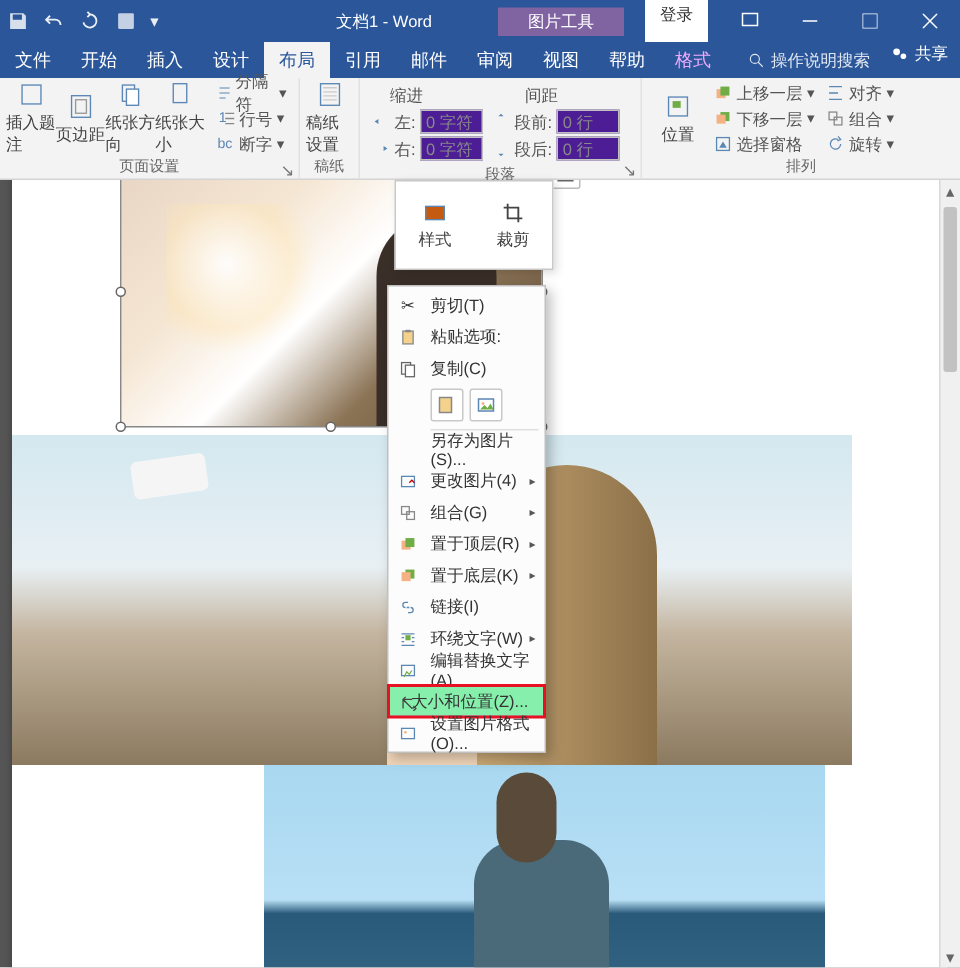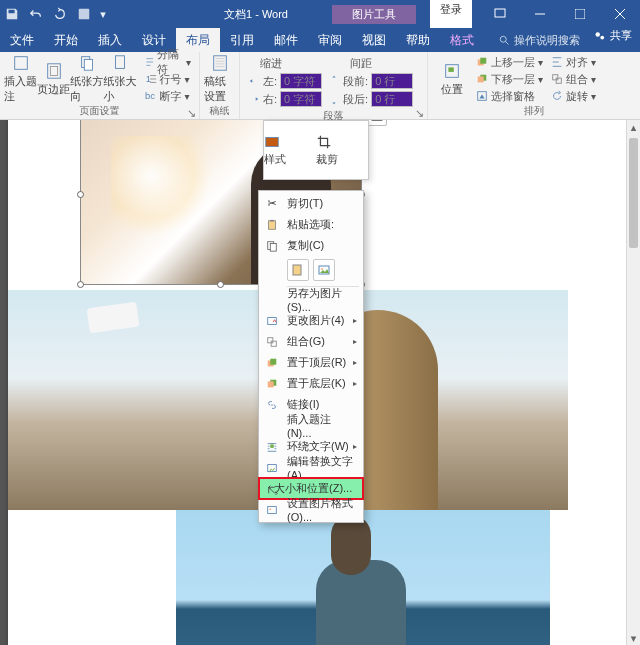--- a/index.html
+++ b/index.html
@@ -40,21 +40,21 @@
 .img1 .h7{left:-4px;top:50%;margin-top:-4px}.img1 .h8{right:-4px;top:50%;margin-top:-4px}
 .layout-opt{position:absolute;right:-26px;top:0;width:20px;height:20px;background:#fff;border:1px solid #bbb;border-radius:2px}
 .img2{position:absolute;left:0;top:185px;width:560px;height:220px;background:linear-gradient(180deg,#d4e8f0 0%,#e8f0f4 40%,#c4b5a0 60%,#8b7a5f 100%);overflow:hidden}
 .img2::before{content:"";position:absolute;left:250px;top:20px;width:140px;height:200px;background:#f0d5b8;border-radius:50px 50px 0 0}
 .img2::after{content:"";position:absolute;left:80px;top:15px;width:50px;height:25px;background:#f5f5f5;border-radius:4px;transform:rotate(-8deg)}
 .hair{position:absolute;left:310px;top:20px;width:120px;height:260px;background:linear-gradient(90deg,#c9a876,#8b6f47);border-radius:60px 60px 0 0}
 .img3{position:absolute;left:168px;top:405px;width:374px;height:180px;background:linear-gradient(180deg,#a8d8f0 0%,#b8dff5 50%,#2a5a7a 55%,#3a6a8a 100%)}
 .img3::before{content:"";position:absolute;left:140px;top:50px;width:90px;height:130px;background:#4a6a7a;border-radius:30px 30px 0 0}
 .img3::after{content:"";position:absolute;left:155px;top:5px;width:40px;height:60px;background:#5a4a3a;border-radius:20px}
 .float-tb{position:absolute;left:263px;top:120px;width:106px;height:60px;background:#fff;border:1px solid #c8c8c8;box-shadow:2px 2px 6px rgba(0,0,0,.15);display:grid;grid-template-columns:1fr 1fr}
-.float-cell{display:flex;flex-direction:column;align-items:flex-start;justify-content:center;gap:2px;font-size:10px;color:#444}
+.float-cell{display:flex;flex-direction:column;align-items:center;justify-content:center;gap:2px;font-size:10px;color:#444}
 .float-cell svg{width:16px;height:16px}
 .ctx-menu{position:absolute;left:258px;top:190px;width:106px;background:#fcfcfc;border:1px solid #c0c0c0;box-shadow:3px 3px 8px rgba(0,0,0,.25);padding:2px 0}
 .ctx-item{height:21px;display:flex;align-items:center;padding:0 8px 0 28px;position:relative;font-size:11px;color:#333}
 .ctx-item.hover{background:#86efac;border:1px solid #92c0e0;padding:0 7px 0 14px}
 .ctx-item .ico{position:absolute;left:6px;width:14px;height:14px;display:flex;align-items:center;justify-content:center}
 .ctx-item .arrow{position:absolute;right:6px;font-size:8px;color:#555}
 .ctx-sep{height:1px;background:#e0e0e0;margin:2px 4px 2px 28px}
 .ctx-paste-opts{height:28px;display:flex;align-items:center;padding-left:28px;gap:4px}
 .paste-opt{width:22px;height:22px;border:1px solid #c8c8c8;border-radius:2px;background:#fff;display:flex;align-items:center;justify-content:center}
 .red-box{outline:2px solid #e81123;outline-offset:-1px}
@@ -412,23 +412,20 @@
     </div>
   <div class="ctx-item">
       <span class="ico">
         <svg width="12" height="12" viewBox="0 0 14 14" stroke="#5b87b5" fill="none">
           <path d="M5 7a2 2 0 010-4h2M9 7a2 2 0 010 4H7M6 7h2"></path>
         </svg>
       </span>
       <span>链接(I)</span>
     </div>
   <div class="ctx-item">
-      <span>插入题注(N)...</span>
-    </div>
-  <div class="ctx-item">
       <span class="ico">
         <svg width="12" height="12" viewBox="0 0 14 14">
           <rect x="5" y="4" width="4" height="4" fill="#70ad47"></rect>
           <path d="M2 3h10M2 6h2M10 6h2M2 9h2M10 9h2M2 12h10" stroke="#5b87b5"></path>
         </svg>
       </span>
       <span>环绕文字(W)</span>
       <span class="arrow">▸</span>
     </div>
   <div class="ctx-item">

